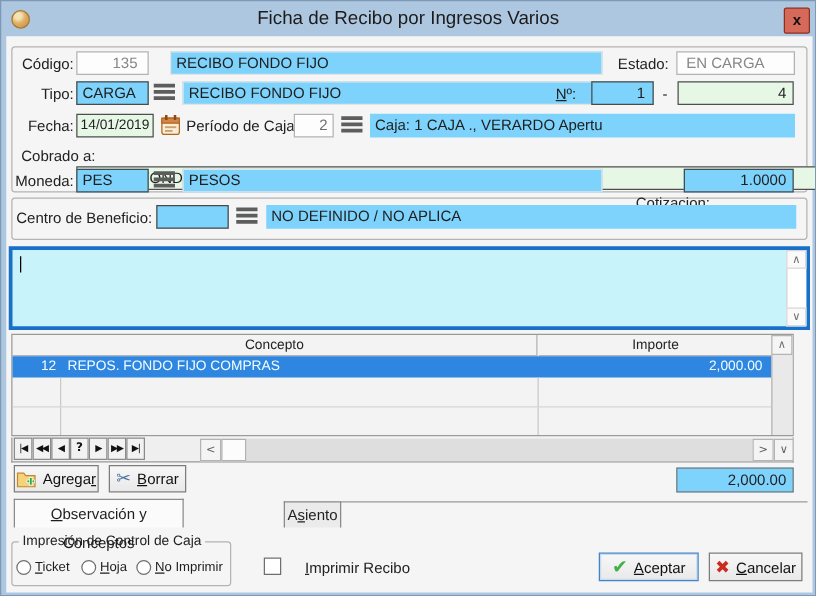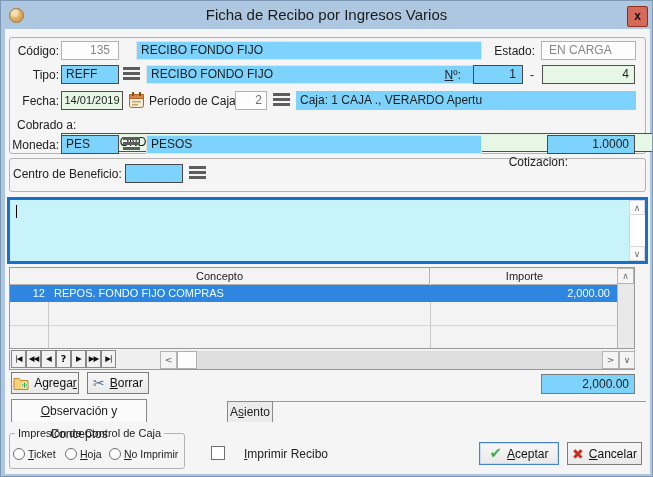--- a/index.html
+++ b/index.html
@@ -96,21 +96,21 @@
   <div class="gb" style="left:8px;top:36px;width:637px;height:117px;"></div>
   <div class="gb" style="left:8px;top:157px;width:637px;height:34px;"></div>
 
   <div class="lbl r" style="left:8px;top:43px;width:50px;">Código:</div>
   <div class="fld ro r" style="left:60px;top:40px;width:58px;padding-right:8px;">135</div>
   <div class="fld desc" style="left:135px;top:40px;width:346px;">RECIBO FONDO FIJO</div>
   <div class="lbl r" style="left:470px;top:43px;width:64px;">Estado:</div>
   <div class="fld ro" style="left:540px;top:40px;width:95px;padding-left:7px;">EN CARGA</div>
 
   <div class="lbl r" style="left:8px;top:67px;width:50px;">Tipo:</div>
-  <div class="fld" style="left:60px;top:64px;width:58px;">REFF</div>
+  <div class="fld" style="left:60px;top:64px;width:58px;">CARGA</div>
   <div class="ham" style="left:122px;top:66px;"></div>
   <div class="fld desc" style="left:145px;top:64px;width:336px;">RECIBO FONDO FIJO</div>
   <div class="lbl r" style="left:436px;top:67px;width:24px;"><u>N</u>º:</div>
   <div class="fld r" style="left:472px;top:64px;width:50px;padding-right:6px;">1</div>
   <div class="lbl" style="left:527px;top:67px;width:8px;text-align:center;">-</div>
   <div class="fld green r" style="left:541px;top:64px;width:93px;padding-right:5px;">4</div>
 
   <div class="lbl r" style="left:8px;top:93px;width:50px;">Fecha:</div>
   <div class="fld green" style="left:60px;top:90px;width:62px;text-align:center;font-size:11px;padding:0 2px;">14/01/2019</div>
   <svg class="abs" style="left:127px;top:90px;cursor:pointer;" width="17" height="18" viewBox="0 0 17 18">
@@ -132,20 +132,21 @@
   <div class="lbl r" style="left:8px;top:137px;width:50px;">Moneda:</div>
   <div class="fld" style="left:60px;top:134px;width:58px;">PES</div>
   <div class="ham" style="left:122px;top:136px;"></div>
   <div class="fld desc" style="left:145px;top:134px;width:336px;">PESOS</div>
   <div class="lbl r" style="left:495px;top:137px;width:72px;margin-top:17px;">Cotizacion:</div>
   <div class="fld r" style="left:546px;top:134px;width:88px;padding-right:5px;">1.0000</div>
 
   <div class="lbl" style="left:12px;top:166px;">Centro de Beneficio:</div>
   <div class="fld" style="left:124px;top:163px;width:58px;"></div>
   <div class="ham" style="left:188px;top:165px;"></div>
+  <div class="fld strip" style="left:212px;top:163px;width:424px;">NO DEFINIDO / NO APLICA</div>
 
   <div class="memo">
     <div class="caret"></div>
     <div style="position:absolute;left:8px;top:4px;font-size:12px;"></div>
     <div class="vsb">
       <div class="sbtn" style="left:-1px;top:0;">∧</div>
       <div class="sbtn" style="left:-1px;bottom:0;">∨</div>
     </div>
   </div>
 

